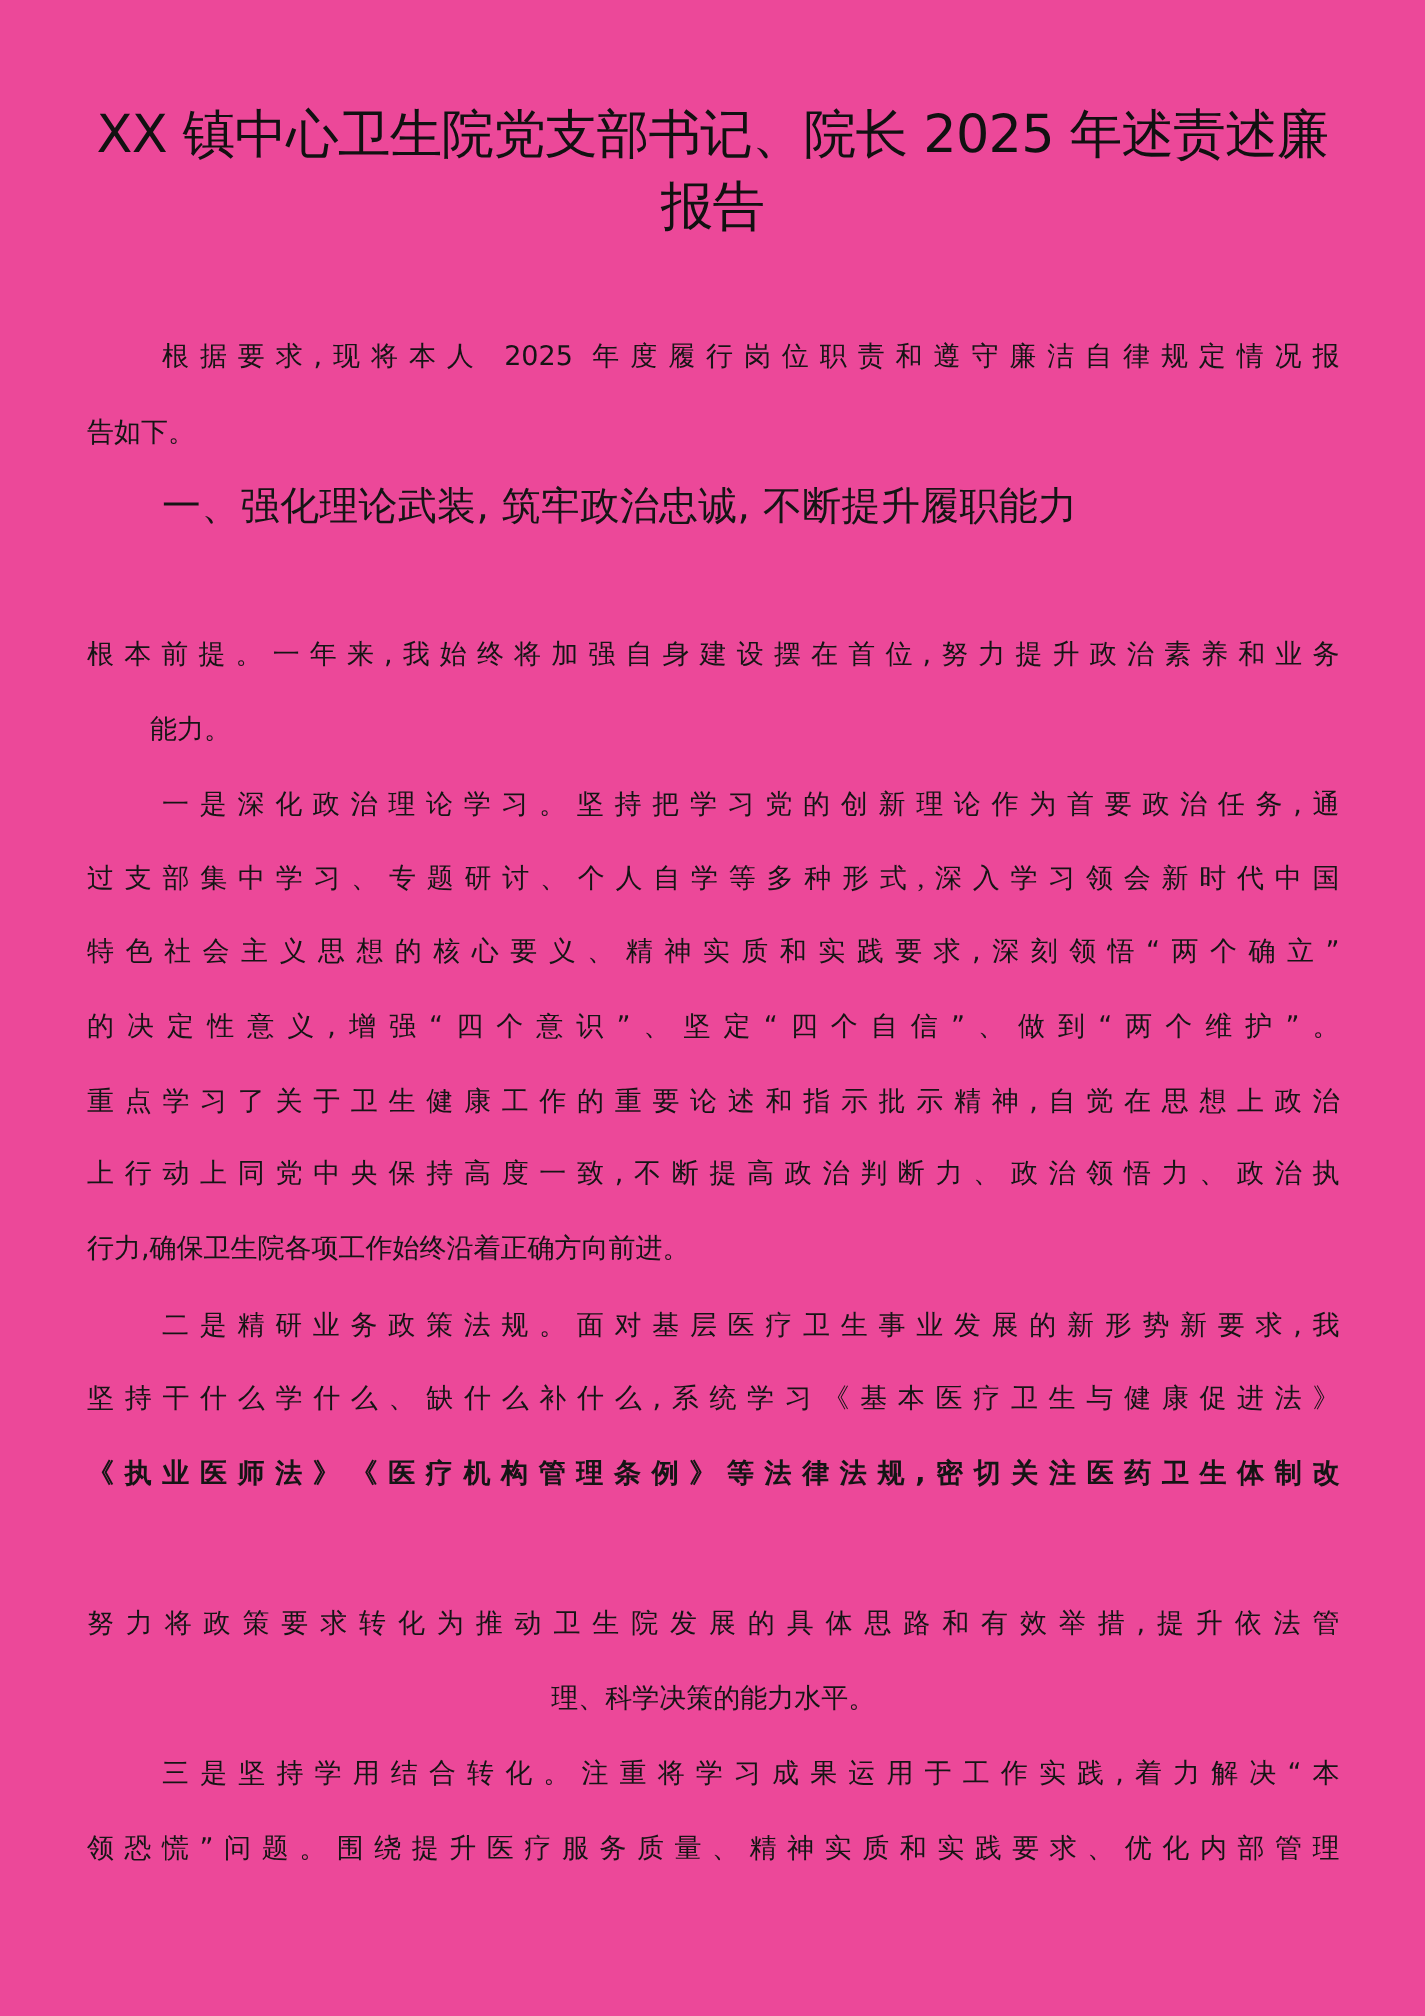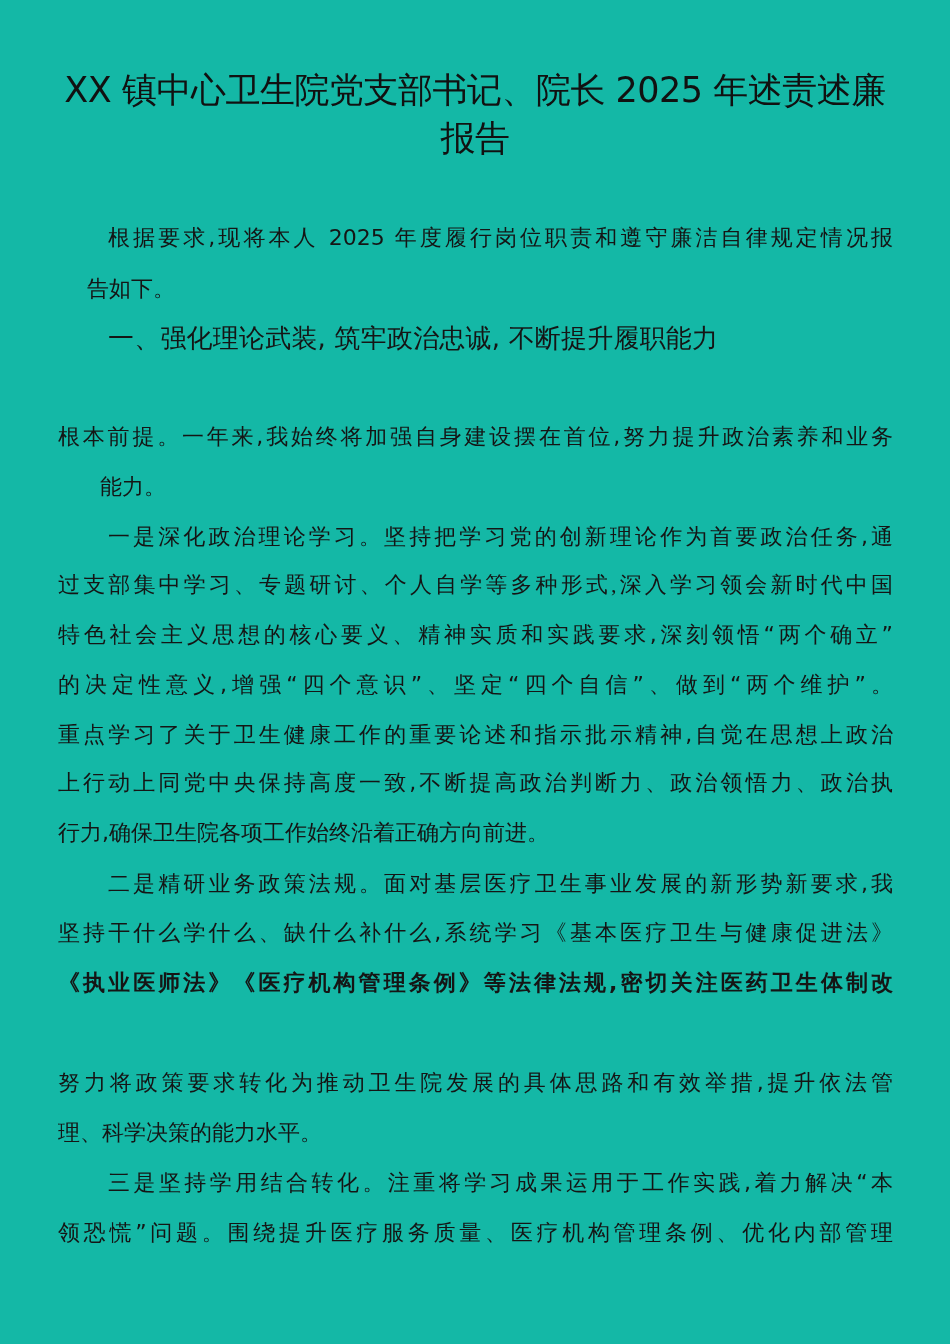--- a/index.html
+++ b/index.html
@@ -1,39 +1,39 @@
 <!DOCTYPE html>
 <html><head>
 <meta charset="utf-8">
 <style>
   html, body { margin: 0; padding: 0; background: #ffffff; }
   body { width: 950px; height: 1344px; overflow: hidden; position: relative;
          font-family: "DejaVu Sans", "Liberation Sans", sans-serif; color: #111111; }
-  .page { position: absolute; left: 0; top: 0; width: 950px; height: 1344px; background: #14b8a6; }
+  .page { position: absolute; left: 0; top: 0; width: 950px; height: 1344px; background: #ec4899; }
   .title { position: absolute; left: 40px; width: 870px; top: 66px; text-align: center;
            font-size: 35px; line-height: 48px; letter-spacing: -0.5px; color: #111; font-weight: normal; }
-  .line { position: absolute; left: 58px; width: 835px; font-size: 22px; line-height: 30px;
+  .line { position: absolute; left: 58px; width: 835px; font-size: 18px; line-height: 30px;
           white-space: nowrap; letter-spacing: 0px; color: #151515; }
   .line.justify { text-align: justify; text-align-last: justify; }
   .indent { left: 108px; width: 785px; }
   .heading { font-size: 26px; letter-spacing: 0.2px; }
   .b { font-weight: normal; }
 </style>
 </head>
 <body>
 
 <div class="page">
 
   <div class="title">
     <div>XX 镇中心卫生院党支部书记、院长 2025 年述责述廉</div>
     <div>报告</div>
   </div>
 
   <div class="line indent justify" style="top:223px;">根据要求,现将本人 2025 年度履行岗位职责和遵守廉洁自律规定情况报</div>
-  <div class="line" style="top:274px;margin-left:29px;">告如下。</div>
+  <div class="line" style="top:274px;">告如下。</div>
 
   <div class="line indent heading" style="top:323px;">一、强化理论武装, 筑牢政治忠诚, 不断提升履职能力</div>
 
   <div class="line justify" style="top:422px;">根本前提。一年来,我始终将加强自身建设摆在首位,努力提升政治素养和业务</div>
   <div class="line" style="top:472px;margin-left:42px;">能力。</div>
 
   <div class="line indent justify" style="top:522px;">
     <span class="b">一是</span><span>深化政治理论学习。坚持把学习党的创新理论作为首要政治任务,通</span>
   </div>
   <div class="line justify" style="top:570px;font-family:Liberation Serif, serif;">过支部集中学习、专题研讨、个人自学等多种形式,深入学习领会新时代中国</div>
@@ -42,20 +42,20 @@
   <div class="line justify" style="top:720px;">重点学习了关于卫生健康工作的重要论述和指示批示精神,自觉在思想上政治</div>
   <div class="line justify" style="top:768px;">上行动上同党中央保持高度一致,不断提高政治判断力、政治领悟力、政治执</div>
   <div class="line" style="top:818px;">行力,确保卫生院各项工作始终沿着正确方向前进。</div>
 
   <div class="line indent justify" style="top:869px;">
     <span class="b">二是</span><span>精研业务政策法规。面对基层医疗卫生事业发展的新形势新要求,我</span>
   </div>
   <div class="line justify" style="top:918px;">坚持干什么学什么、缺什么补什么,系统学习《基本医疗卫生与健康促进法》</div>
   <div class="line justify" style="top:968px;font-weight:bold;">《执业医师法》《医疗机构管理条例》等法律法规,密切关注医药卫生体制改</div>
   <div class="line justify" style="top:1068px;">努力将政策要求转化为推动卫生院发展的具体思路和有效举措,提升依法管</div>
-  <div class="line" style="top:1118px;">理、科学决策的能力水平。</div>
+  <div class="line" style="top:1118px;text-align:center;">理、科学决策的能力水平。</div>
 
   <div class="line indent justify" style="top:1168px;">
     <span class="b">三是</span><span>坚持学用结合转化。注重将学习成果运用于工作实践,着力解决“本</span>
   </div>
-  <div class="line justify" style="top:1218px;">领恐慌”问题。围绕提升医疗服务质量、医疗机构管理条例、优化内部管理</div>
+  <div class="line justify" style="top:1218px;">领恐慌”问题。围绕提升医疗服务质量、精神实质和实践要求、优化内部管理</div>
 
 </div>
 
 </body></html>

